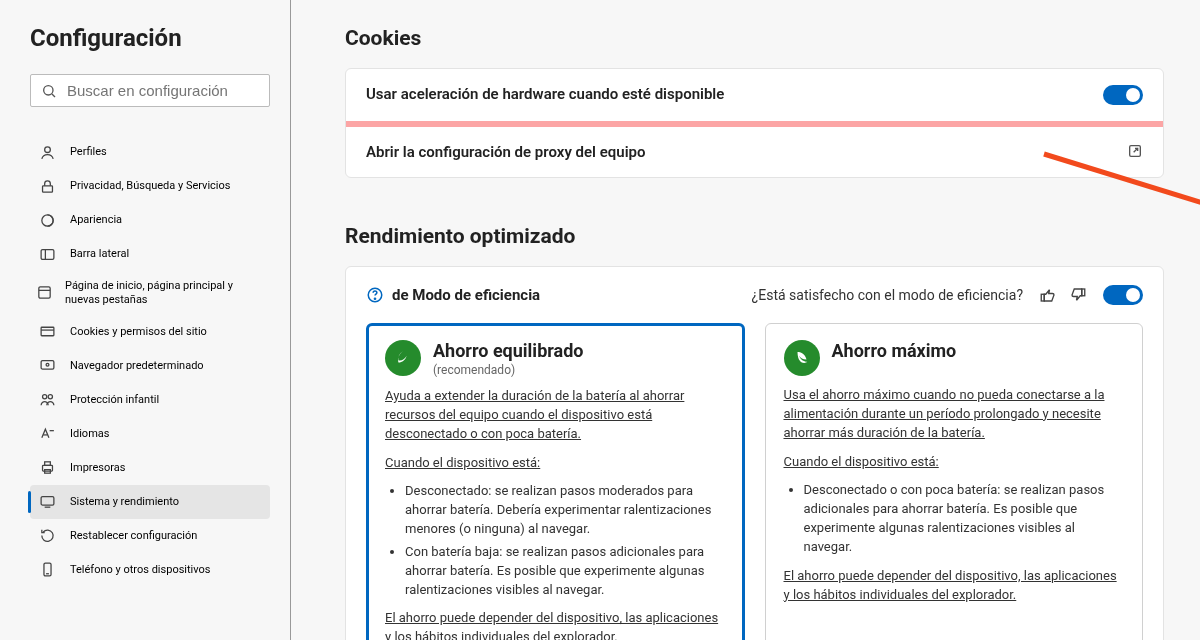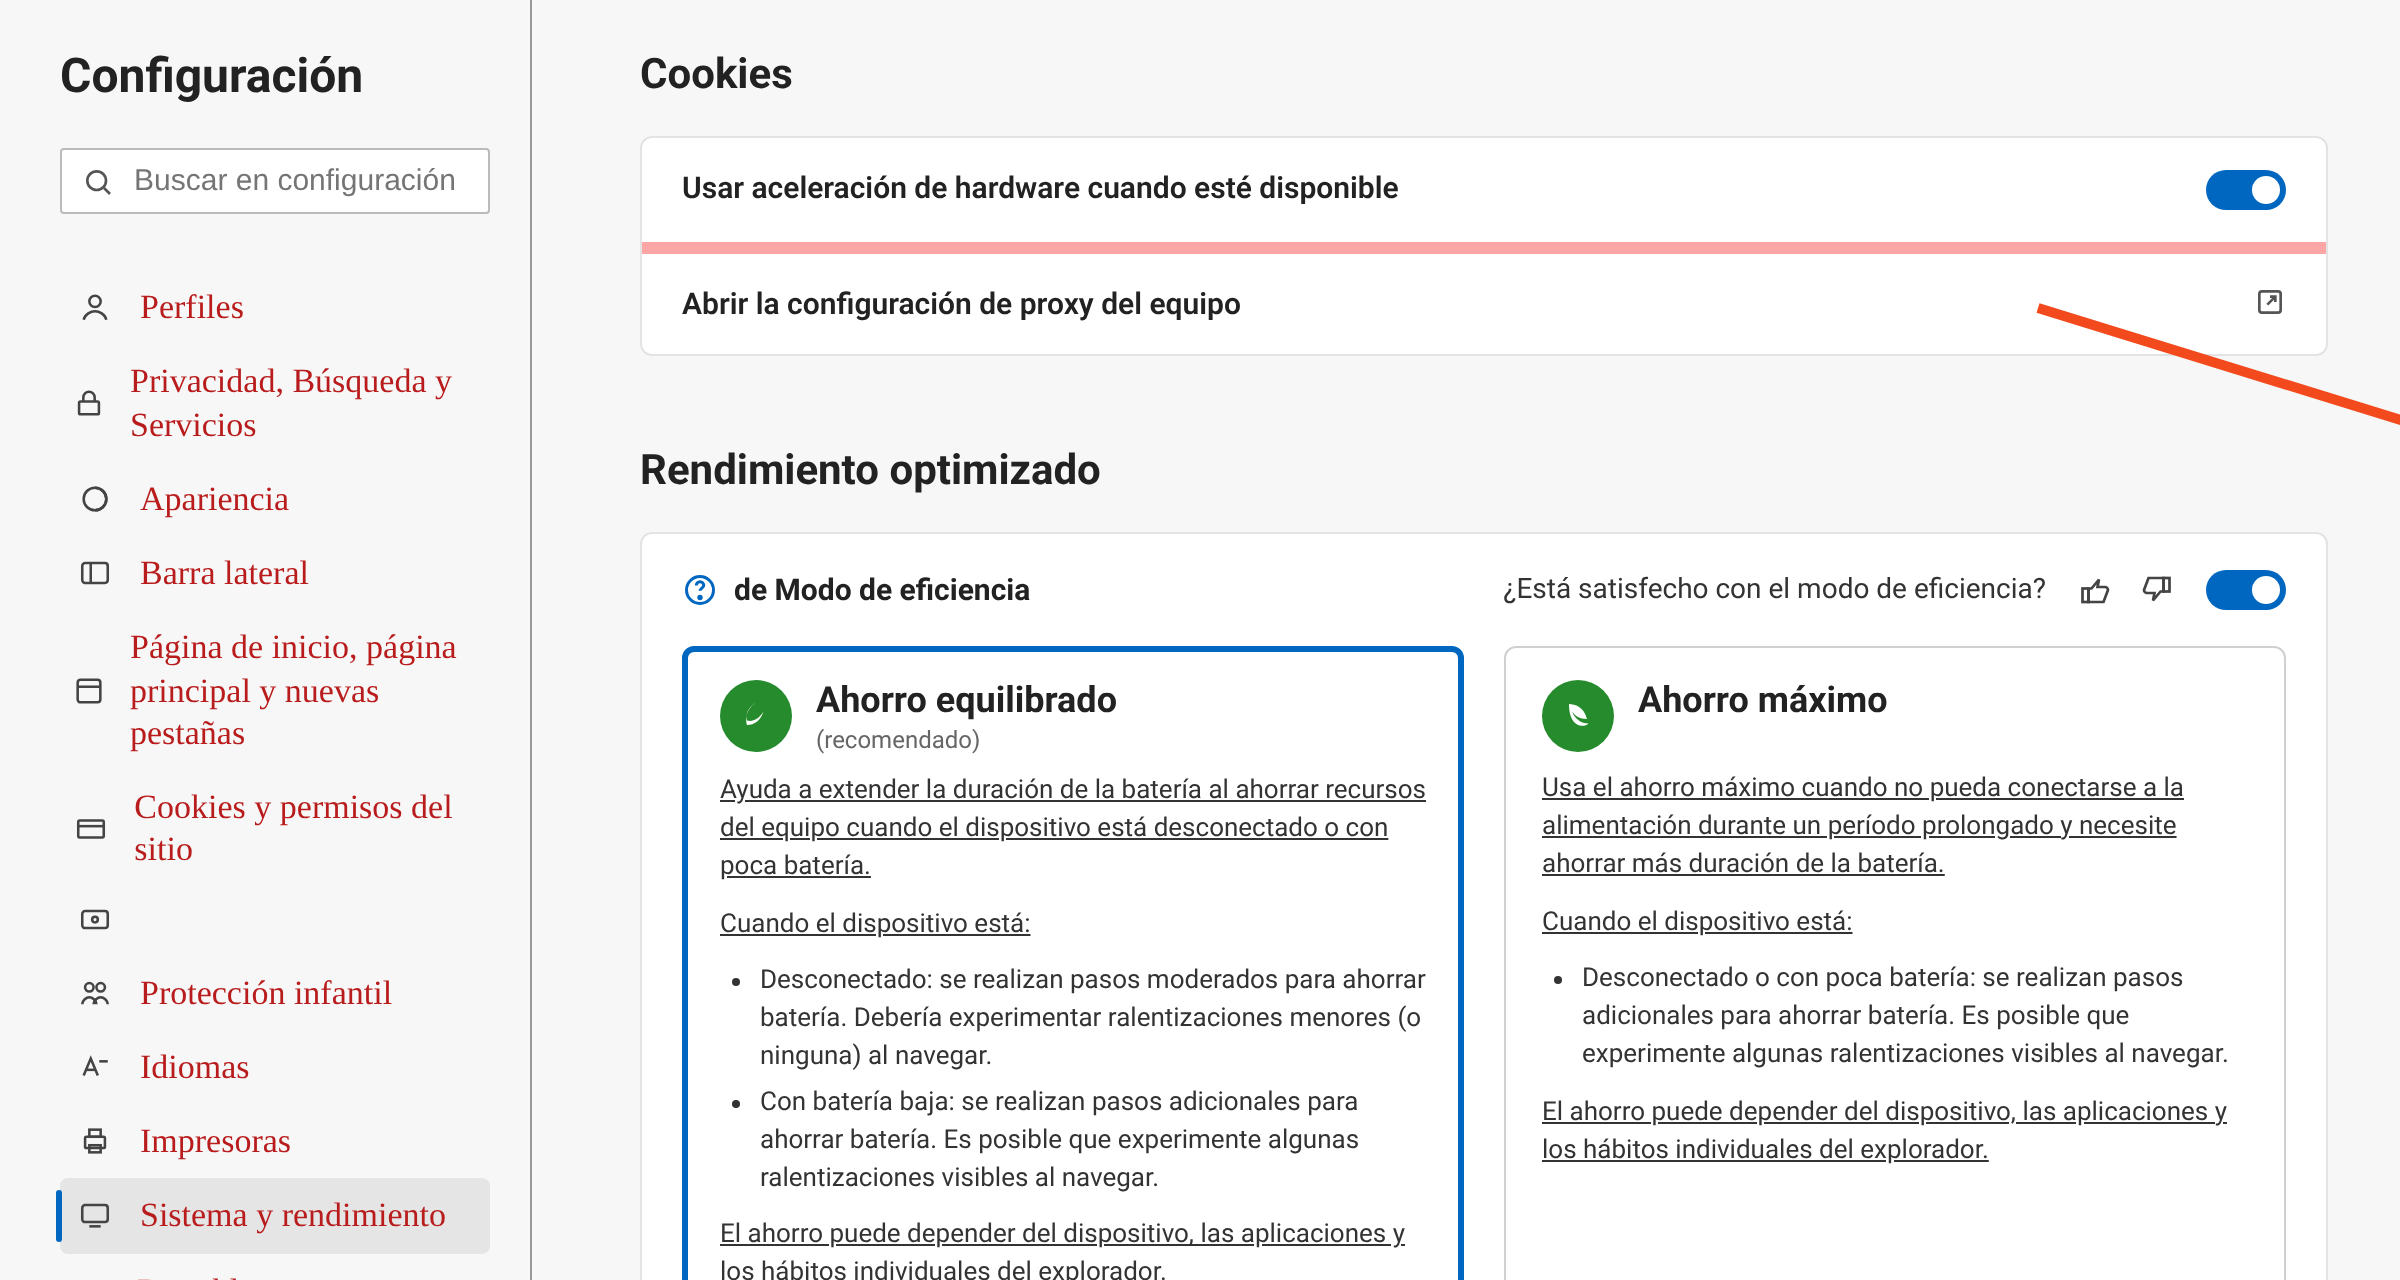--- a/index.html
+++ b/index.html
@@ -6,21 +6,21 @@
   body {
     font-family: -apple-system, BlinkMacSystemFont, "Segoe UI", Roboto, sans-serif;
     background: #f7f7f7;
     color: #222;
     width: 1200px;
     height: 640px;
     overflow: hidden;
     display: flex;
   }
   .sidebar {
-    width: 266px;
+    width: 291px;
     background: #f7f7f7;
     border-right: 1px solid #999;
     padding: 24px 20px 0 30px;
     display: flex;
     flex-direction: column;
   }
   .sidebar h1 {
     font-size: 24px;
     font-weight: 700;
     margin-bottom: 22px;
@@ -41,27 +41,26 @@
     font-size: 15px;
     color: #666;
     width: 100%;
     background: transparent;
   }
   .nav { list-style: none; }
   .nav li {
     display: flex;
     align-items: center;
     padding: 8px 10px 8px 6px;
-    font-size: 17px;
-    color: #b91c1c;
+    font-size: 11px;
+    color: #000000;
     border-radius: 4px;
     position: relative;
     min-height: 34px;
     cursor: pointer;
-    font-family: Liberation Serif, serif;
   }
   .nav li .icon {
     width: 22px;
     display: flex;
     justify-content: center;
     margin-right: 12px;
   }
   .nav li.active {
     background: #e5e5e5;
   }
@@ -263,20 +262,21 @@
         </span>
         <span class="label">Cookies y permisos del sitio</span>
       </li>
     <li>
         <span class="icon">
           <svg width="17" height="17" viewBox="0 0 24 24" fill="none" stroke="#444" stroke-width="1.8">
             <rect x="3" y="5" width="18" height="12" rx="2"></rect>
             <circle cx="12" cy="11" r="2"></circle>
           </svg>
         </span>
+        <span class="label">Navegador predeterminado</span>
       </li>
     <li>
         <span class="icon">
           <svg width="17" height="17" viewBox="0 0 24 24" fill="none" stroke="#444" stroke-width="1.8">
             <circle cx="8" cy="8" r="3"></circle>
             <circle cx="16" cy="8" r="3"></circle>
             <path d="M3 20c0-3 3-5 5-5s5 2 5 5"></path>
             <path d="M11 20c0-3 3-5 5-5s5 2 5 5"></path>
           </svg>
         </span>

